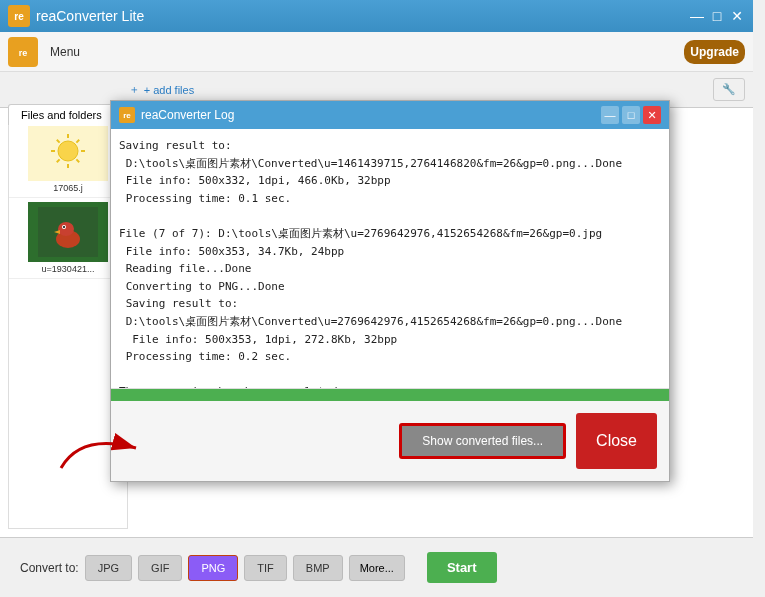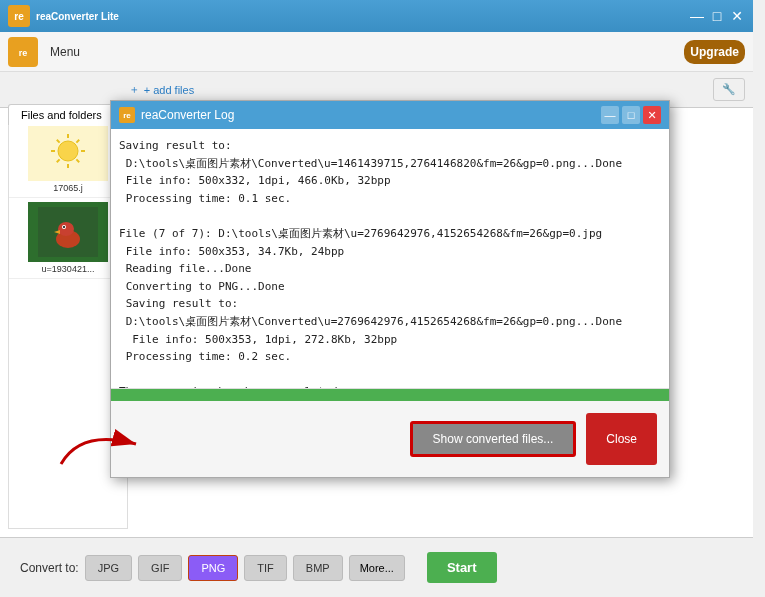--- a/index.html
+++ b/index.html
@@ -40,22 +40,22 @@
       align-items: center;
       justify-content: center;
       color: white;
       font-size: 10px;
       font-weight: bold;
       margin-right: 6px;
     }
 
     .title-bar-text {
       color: white;
-      font-size: 10px;
-      font-weight: 700;
+      font-size: 14px;
+      font-weight: 400;
       flex: 1;
     }
 
     .title-bar-controls {
       display: flex;
       gap: 4px;
     }
 
     .title-btn {
       width: 16px;
@@ -402,21 +402,21 @@
       font-weight: 500;
     }
 
     .close-dialog-btn {
       padding: 19px 20px;
       background: #c82020;
       color: white;
       border: none;
       border-radius: 3px;
       cursor: pointer;
-      font-size: 12px;
+      font-size: 16px;
     }
   </style>
 </head>
 <body>
 
 <div class="app-window">
 
   <div class="title-bar">
     <div class="title-bar-logo">re</div>
     <span class="title-bar-text">reaConverter Lite</span>

